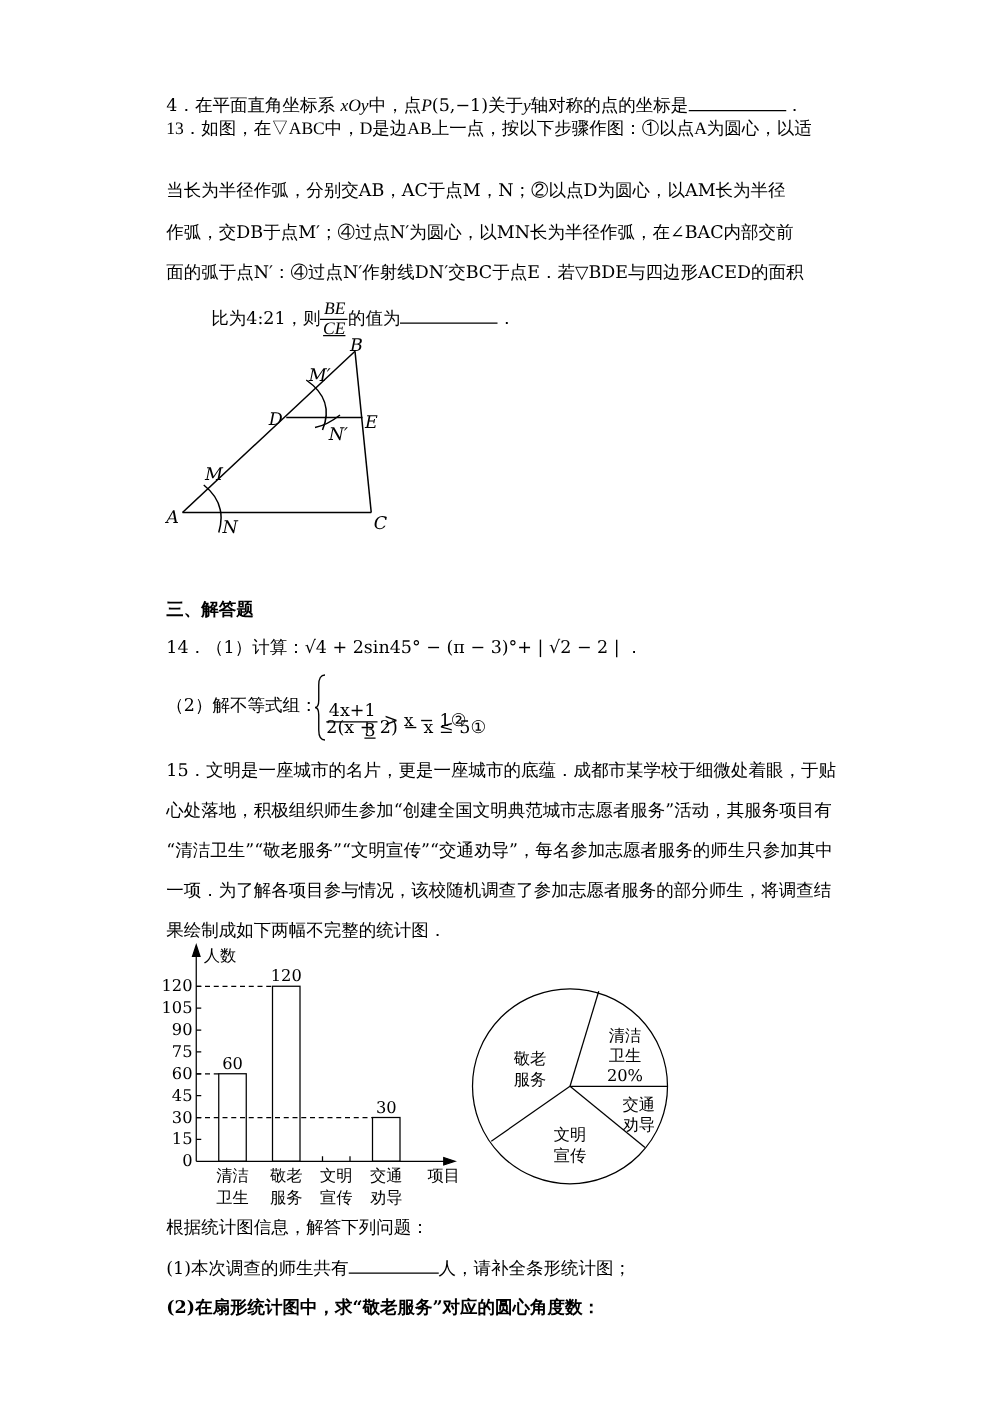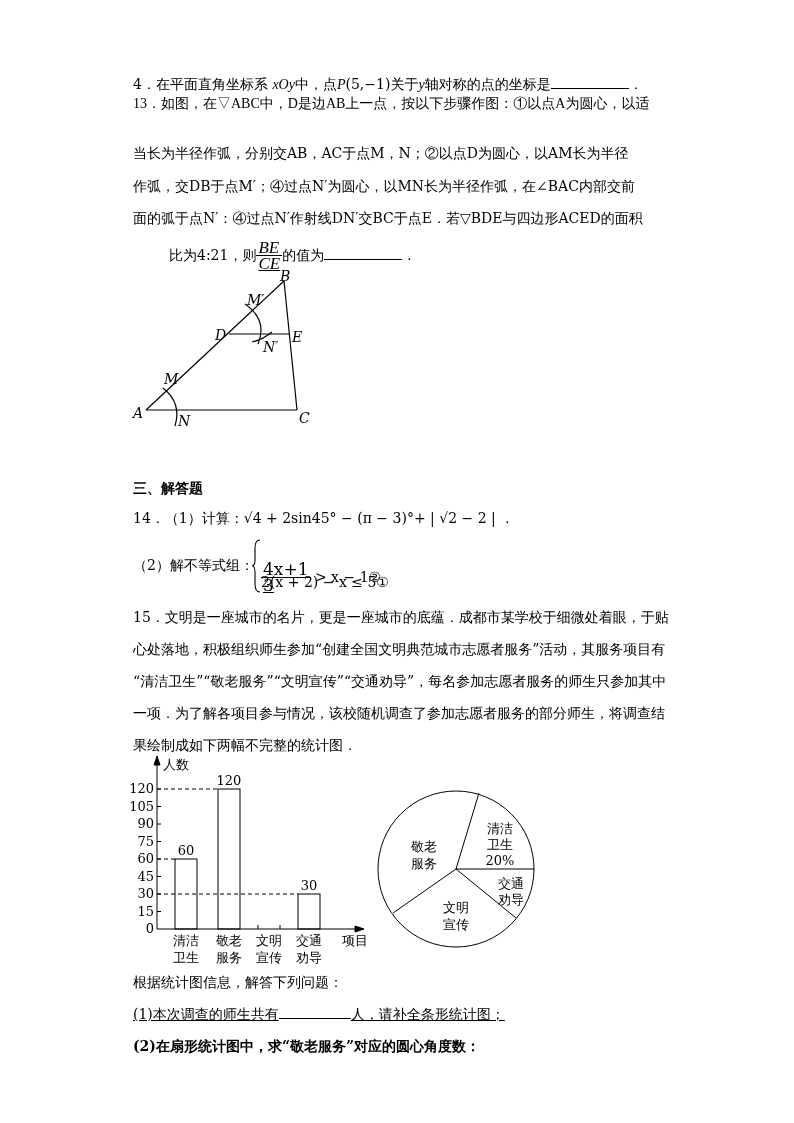--- a/index.html
+++ b/index.html
@@ -2,21 +2,21 @@
 <html><head>
 <meta charset="utf-8">
 <style>
   html, body { margin: 0; padding: 0; background: #ffffff; }
   body { width: 794px; height: 1123px; position: relative; overflow: hidden;
          font-family: "DejaVu Serif", "Liberation Serif", serif; color: #000; }
   .line { position: absolute; left: 133px; font-size: 14px; line-height: 20px; white-space: nowrap; }
   .it { font-style: italic; font-family: "Liberation Serif", serif; }
   .blank { display: inline-block; border-bottom: 1px solid #000; height: 14px; vertical-align: baseline; }
   .bold { font-weight: bold; text-align: center; }
-  .frac { display: inline-block; vertical-align: middle; text-align: left; font-size: 17px; line-height: 15px; }
+  .frac { display: inline-block; vertical-align: middle; text-align: right; font-size: 14px; line-height: 15px; }
   .frac .num { display: block; border-bottom: 1px solid #000; padding: 0 2px; }
   .frac .den { display: block; padding: 0 2px; text-decoration: underline; }
   svg text { font-family: "DejaVu Serif", "Liberation Serif", serif; }
 </style>
 </head>
 <body>
 
 <div class="line" style="top:74px;">
   <span>4．</span><span>在平面直角坐标系</span>
   <span class="it">xOy</span><span>中，点</span><span class="it">P</span><span>(5,−1)</span><span>关于</span><span class="it">y</span><span>轴对称的点的坐标是</span><span class="blank" style="width:78px;"></span><span>．</span>
@@ -145,16 +145,16 @@
     <text x="136" y="100">交通</text>
     <text x="136" y="116">劝导</text>
     <text x="81" y="124">文明</text>
     <text x="81" y="141">宣传</text>
     <text x="49" y="63">敬老</text>
     <text x="49" y="80">服务</text>
   </g>
 </svg>
 
 <div class="line" style="top:972px;">根据统计图信息，解答下列问题：</div>
-<div class="line" style="top:1004px;text-decoration:underline;">
+<div class="line" style="top:1004px;">
   <span>(1)本次调查的师生共有</span><span class="blank" style="width:72px;"></span><span>人，请补全条形统计图；</span>
 </div>
 <div class="line" style="top:1036px;font-weight:bold;">(2)在扇形统计图中，求“敬老服务”对应的圆心角度数：</div>
 
 </body></html>

